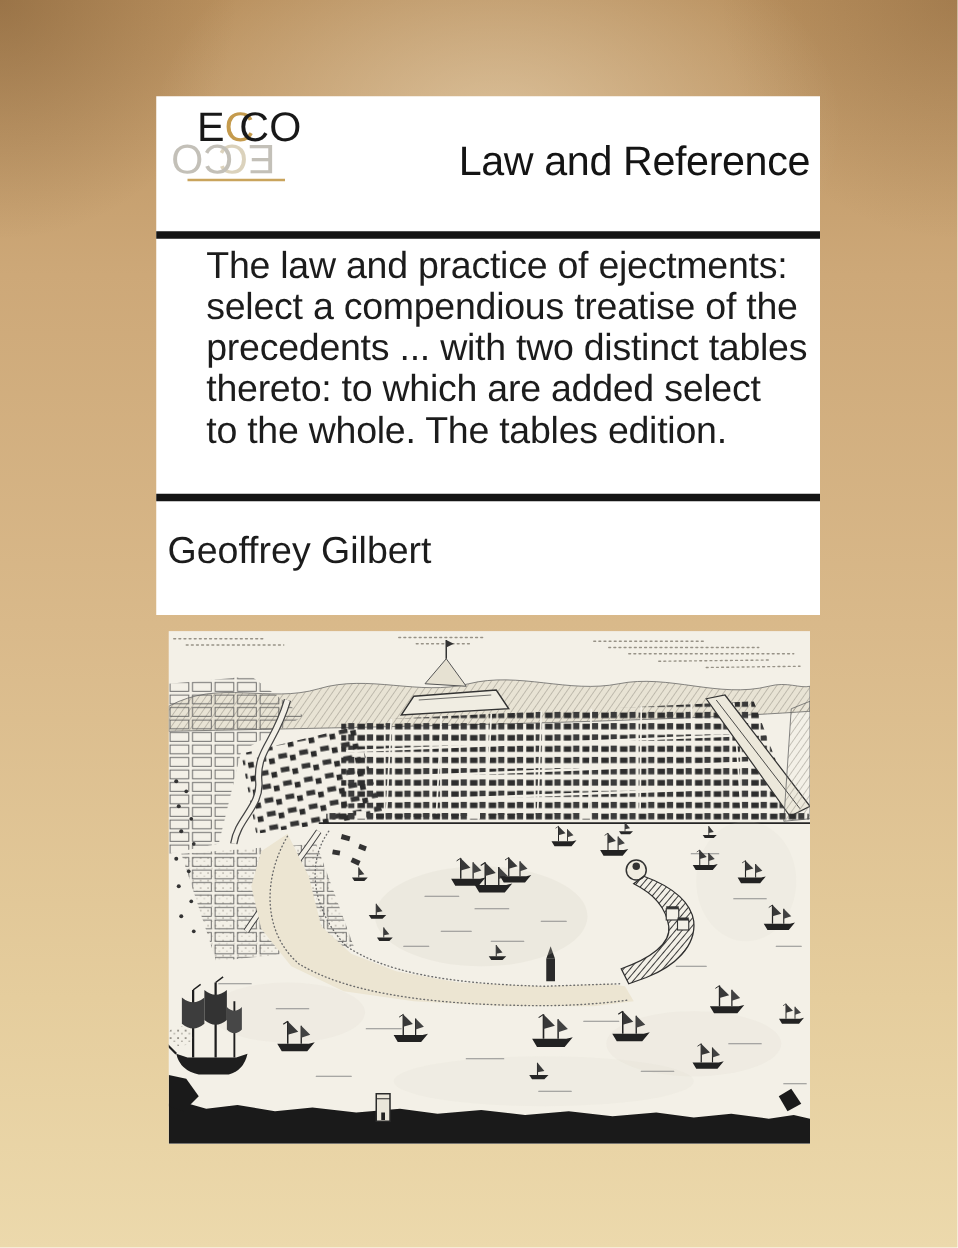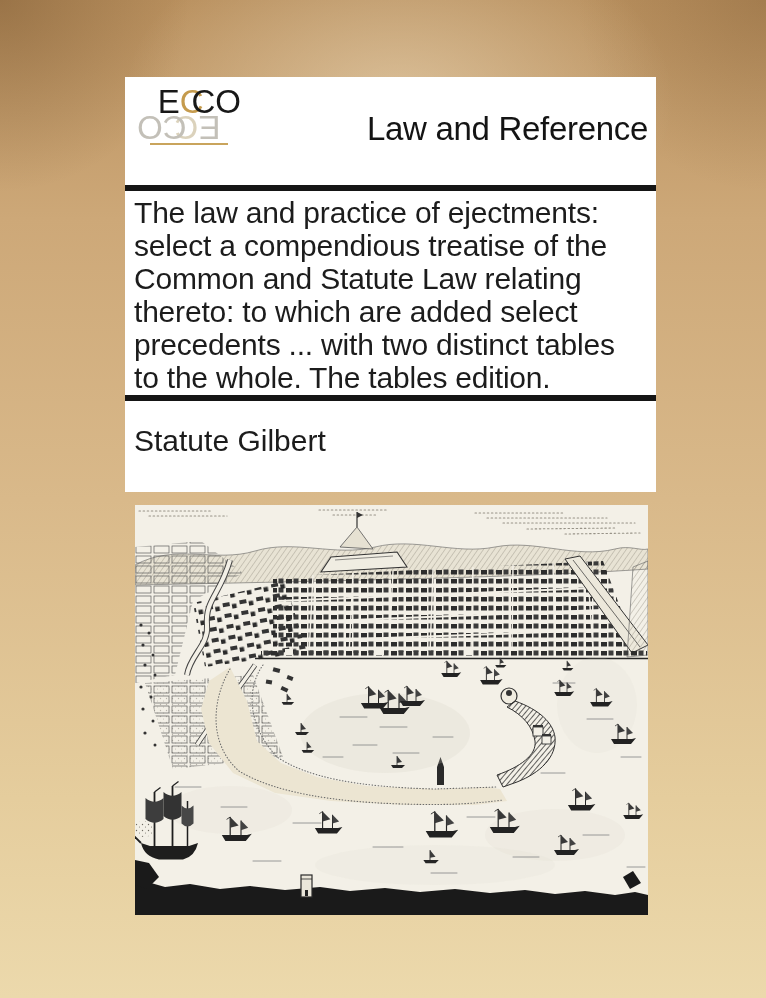--- a/index.html
+++ b/index.html
@@ -32,21 +32,21 @@
   .category{
     position:absolute;top:33px;right:8px;
     font-size:33px;color:#141414;letter-spacing:-0.3px;white-space:nowrap;
   }
   .rule{position:absolute;left:0;right:0;height:6px;background:#151515;}
   .rule-1{top:108px;}
   .rule-2{top:318px;}
   
   .title{position:absolute;left:9px;top:119px;right:4px;
     font-size:30px;line-height:33px;color:#1c1c1c;letter-spacing:-0.2px;}
-  .title div{white-space:nowrap;}
+  .title div{white-space:nowrap;margin-left:31px;}
   .author{position:absolute;left:9px;top:347px;
     font-size:30px;color:#1c1c1c;white-space:nowrap;}
   
   .engraving{
     position:absolute;left:135px;top:505px;width:513px;height:410px;
     background:#f3f0e7;
   }
   .engraving svg{display:block;width:513px;height:410px;}
 </style>
 </head>
@@ -60,29 +60,28 @@
     <div class="logo-rule"></div>
   </div>
 
   <div class="category">Law and Reference</div>
 
   <div class="rule rule-1"></div>
 
   <div class="title">
     <div>The law and practice of ejectments:</div>
     <div>select a compendious treatise of the</div>
-    <div>Common and Statute Law relating</div>
+    <div>precedents ... with two distinct tables</div>
     <div>thereto: to which are added select</div>
-    <div>precedents ... with two distinct tables</div>
     <div>to the whole. The tables edition.</div>
   </div>
 
   <div class="rule rule-2"></div>
 
-  <div class="author">Statute Gilbert</div>
+  <div class="author">Geoffrey Gilbert</div>
 </div>
 
 <div class="engraving">
 <svg viewBox="0 0 513 410" xmlns="http://www.w3.org/2000/svg">
   <defs>
     <pattern id="blocks" width="15" height="9" patternUnits="userSpaceOnUse">
       <rect x="1" y="2" width="6" height="4.5" fill="#2d2d2d"></rect>
       <rect x="8.5" y="1.5" width="5" height="5" fill="#3b3b3b"></rect>
     </pattern>
     <pattern id="blocks2" width="17" height="11" patternUnits="userSpaceOnUse" patternTransform="rotate(-10)">

